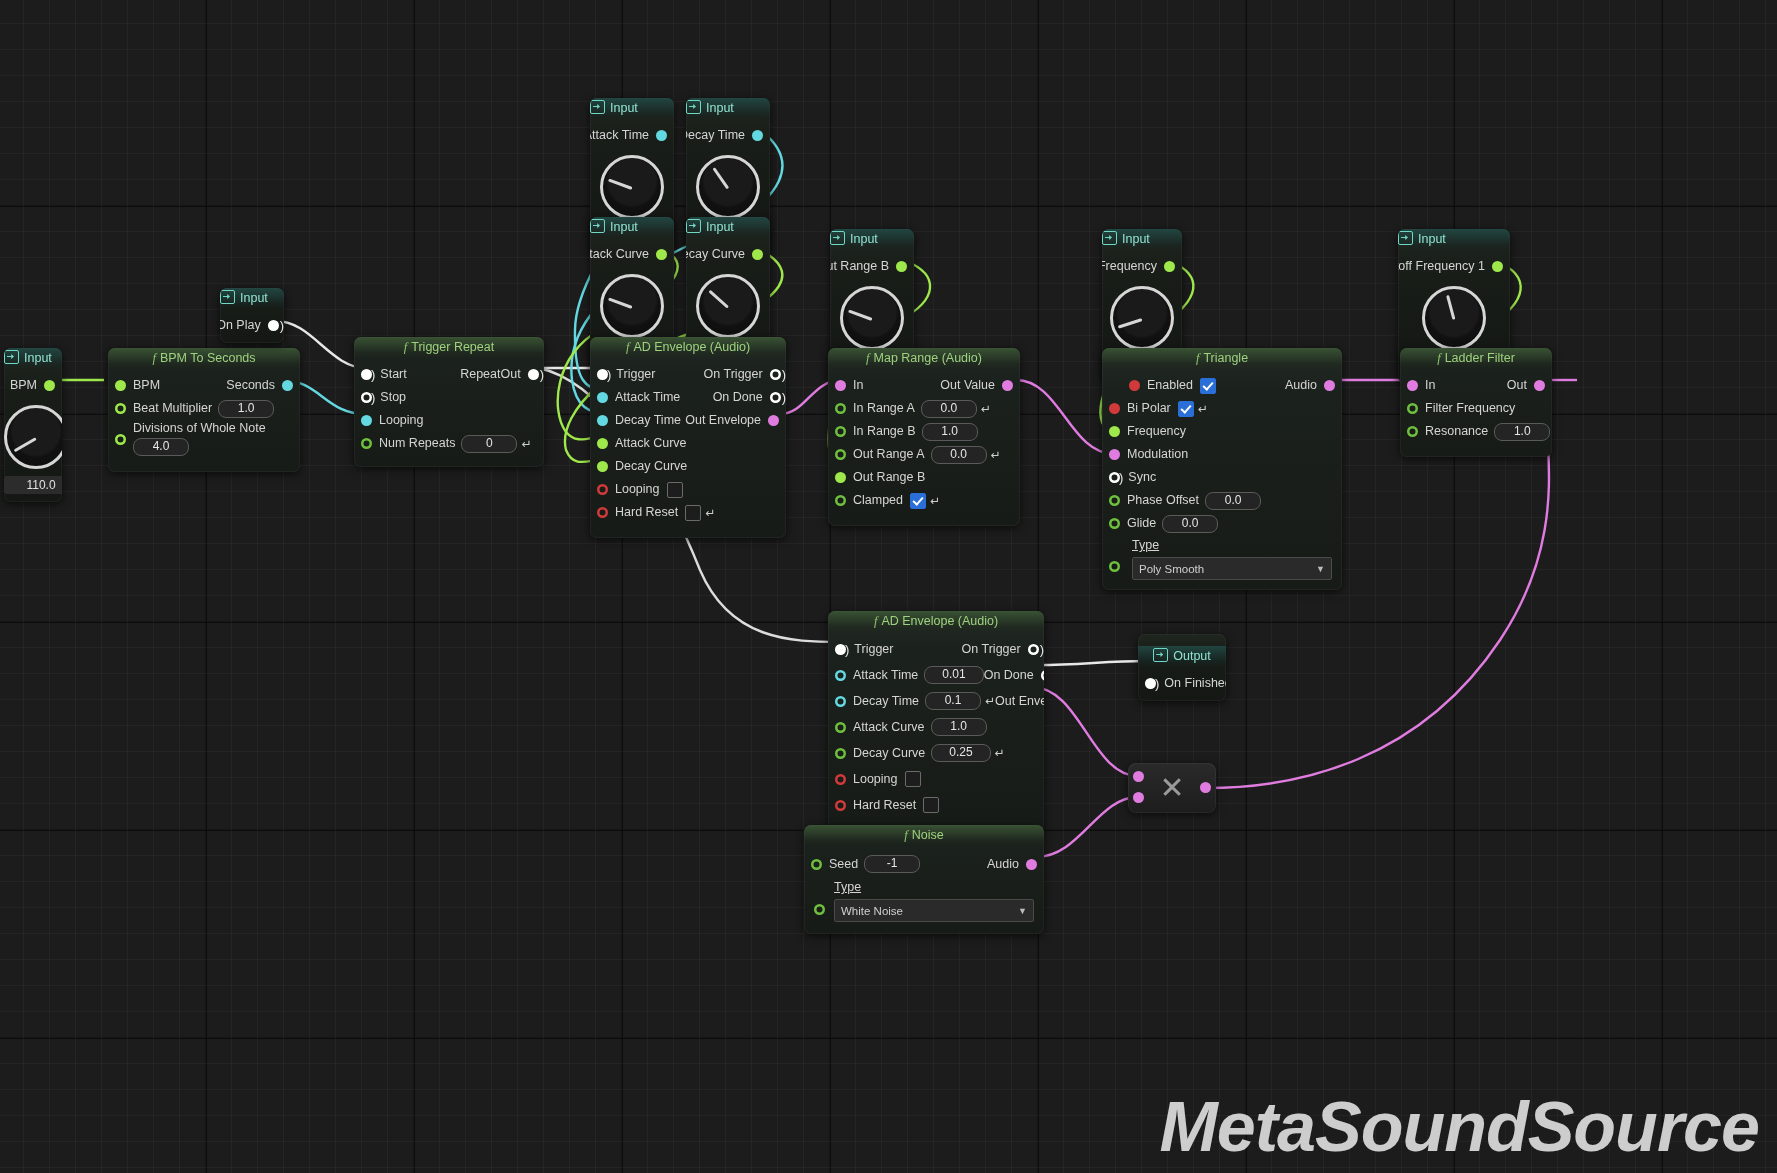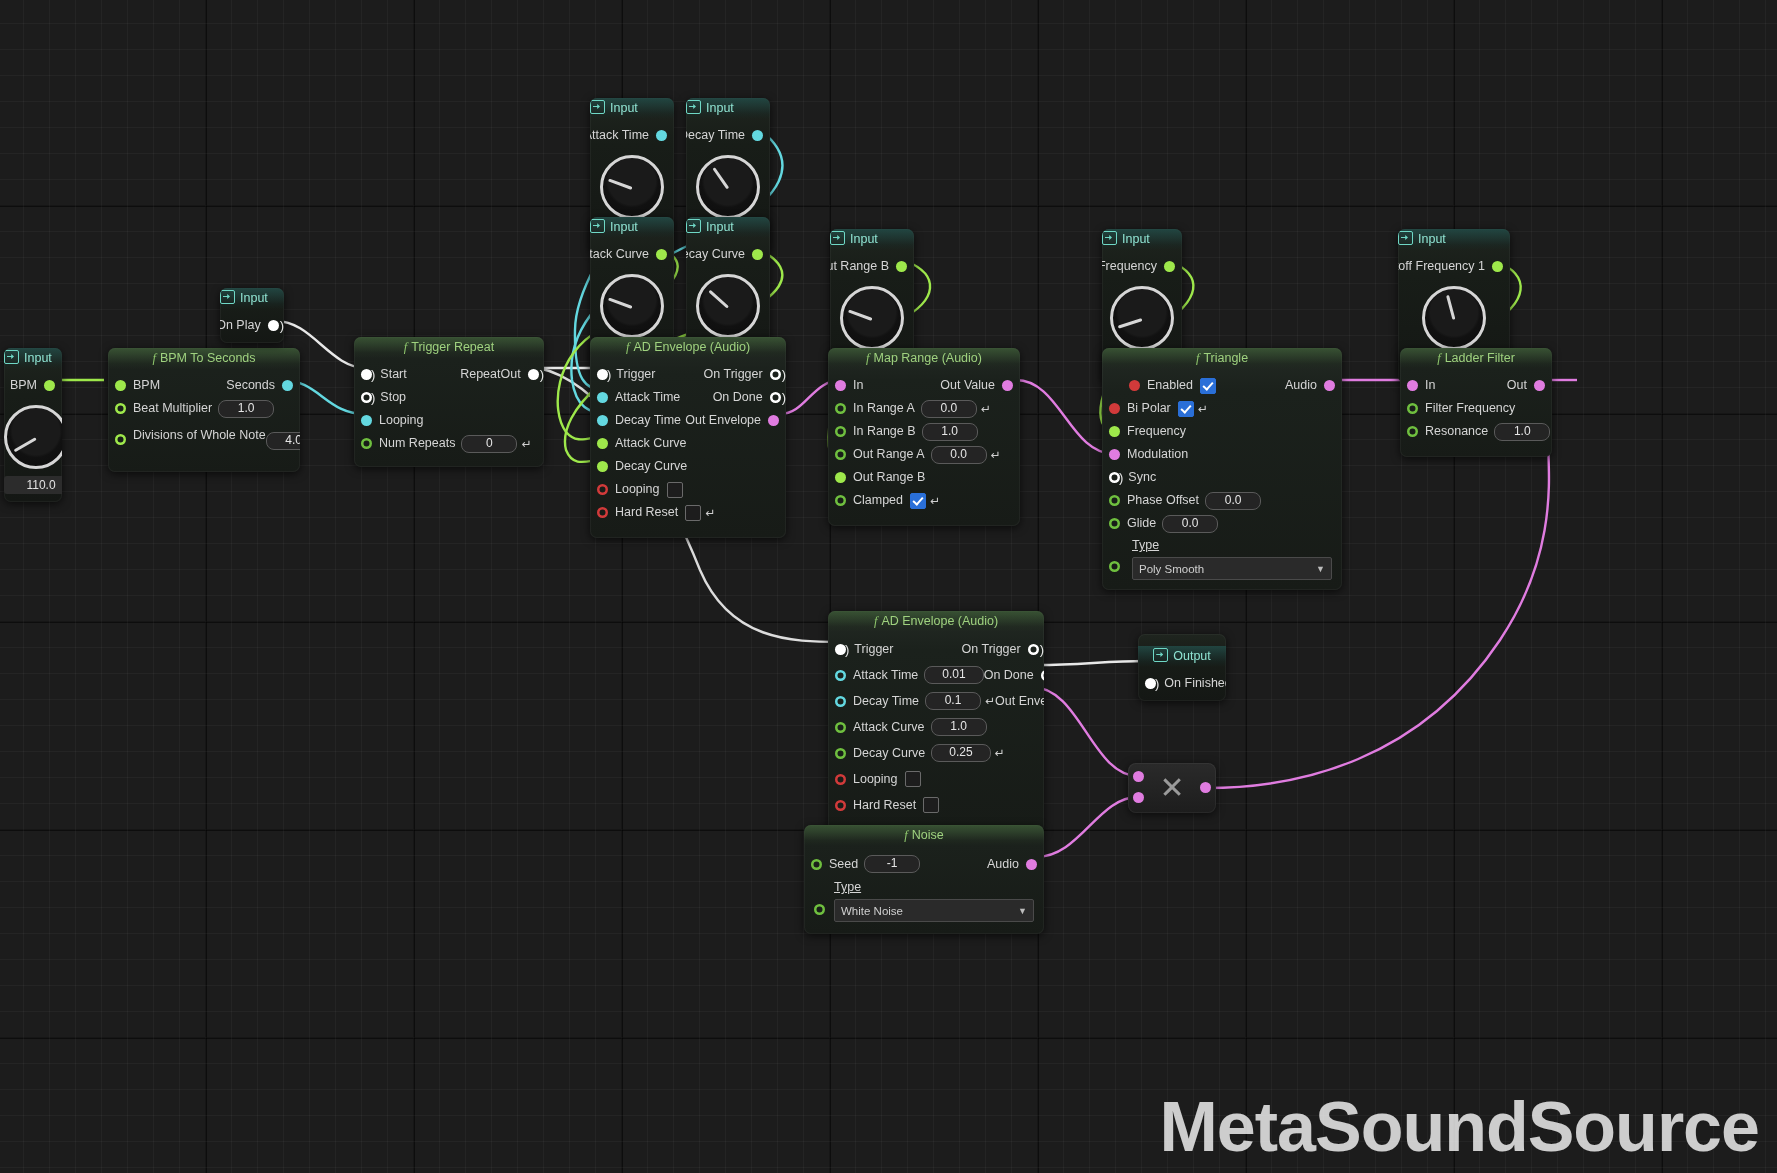--- a/index.html
+++ b/index.html
@@ -137,20 +137,21 @@
   }
   .mulx{color:#9a9a9a;font-size:30px;line-height:1;font-weight:bold;}
   .mulpin{position:absolute;width:11px;height:11px;border-radius:50%;background:#e07ce0;}
 
   
   #watermark{
     position:absolute;right:18px;bottom:6px;
     font-size:70px;font-weight:bold;color:rgba(255,255,255,.78);
     letter-spacing:-1px;font-family:"Liberation Sans",sans-serif;
     user-select:none;
+    font-style:italic;
   }
 </style>
 </head>
 <body>
 
 <div id="canvas"></div>
 
 <svg id="wires" width="1777" height="1173" viewBox="0 0 1777 1173">
 
   <path d="M62,380 C 78,380 86,380 104,380" stroke="#9ee84b" stroke-width="2.4" fill="none"></path>
@@ -223,21 +224,21 @@
         <span class="pin r filled c-time"></span>
       </span>
     </div>
     <div class="row">
       <span class="pin l hollow c-float"></span>
       <span class="lbl">Beat Multiplier</span>
       <span class="val">1.0</span>
     </div>
     <div class="row" style="height:38px;align-items:center;">
       <span class="pin l hollow c-float" style="align-self:center;"></span>
-      <span style="display:flex;flex-direction:row;align-items:flex-start;">
+      <span style="display:flex;flex-direction:column;align-items:flex-start;">
         <span class="lbl">Divisions of Whole Note</span>
         <span class="val" style="margin-left:0;margin-top:3px;">4.0</span>
       </span>
     </div>
   </div>
 </div>
 
 <div class="node plain" style="left:220px;top:288px;width:64px;">
   <div class="nhdr io">
     <span class="iobox"></span><span>Input</span>

